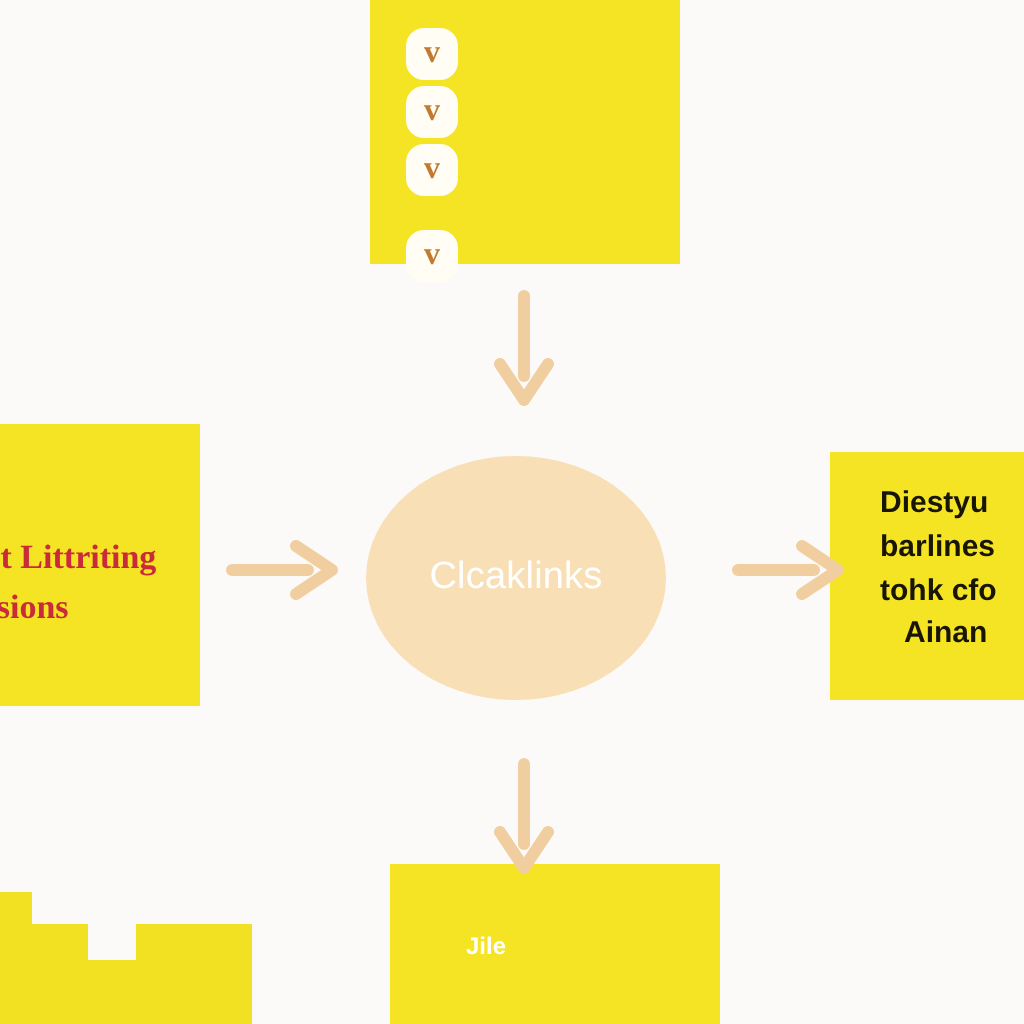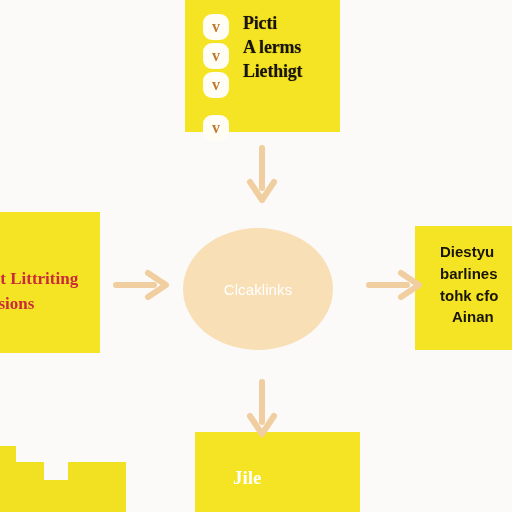--- a/index.html
+++ b/index.html
@@ -116,24 +116,24 @@
     top: 432px;
     width: 165px;
     height: 92px;
   }
   .bottom-text {
     position: absolute;
     left: 22px;
     top: 33px;
     width: 150px;
     color: #ffffff;
-    font-size: 19px;
+    font-size: 12px;
     font-weight: 700;
     line-height: 1.42;
-    font-family: Liberation Serif, serif;
+    font-family: Liberation Sans, sans-serif;
   }
   .bottom-text .tl { display: block; white-space: nowrap; }
   .bottom-text .tl.indent { padding-left: 16px; }
 
   
   #fragment {
     position: absolute;
     left: -10px;
     top: 446px;
     width: 136px;
@@ -149,21 +149,21 @@
     width: 150px;
     height: 122px;
     border-radius: 50%;
     background: #f8dfb5;
     display: flex;
     align-items: center;
     justify-content: center;
   }
   #center-circle .circle-label {
     color: #ffffff;
-    font-size: 15px;
+    font-size: 19px;
     font-weight: 400;
     letter-spacing: .1px;
     font-family: "Liberation Sans", sans-serif;
   }
 
   
   .arrow { position: absolute; }
   #arrow-left-to-center  { left: 112px; top: 268px; }
   #arrow-center-to-right { left: 365px; top: 268px; }
   #arrow-top-to-center   { left: 245px; top: 144px; }
@@ -174,25 +174,20 @@
 
 <div id="canvas">
 
   <div class="node" id="node-top">
     <div class="check-col">
       <div class="check-badge">v</div>
       <div class="check-badge">v</div>
       <div class="check-badge">v</div>
       <div class="check-badge gap-above">v</div>
     </div>
-    <div class="top-text">
-      <span class="tl">Picti</span>
-      <span class="tl">A    lerms</span>
-      <span class="tl">Liethigt</span>
-    </div>
   </div>
 
   <div class="node" id="node-left">
     <div class="left-text">
       <span class="tl">cit Littriting</span>
       <span class="tl">ltsions</span>
     </div>
   </div>
 
   <div class="node" id="node-right">

